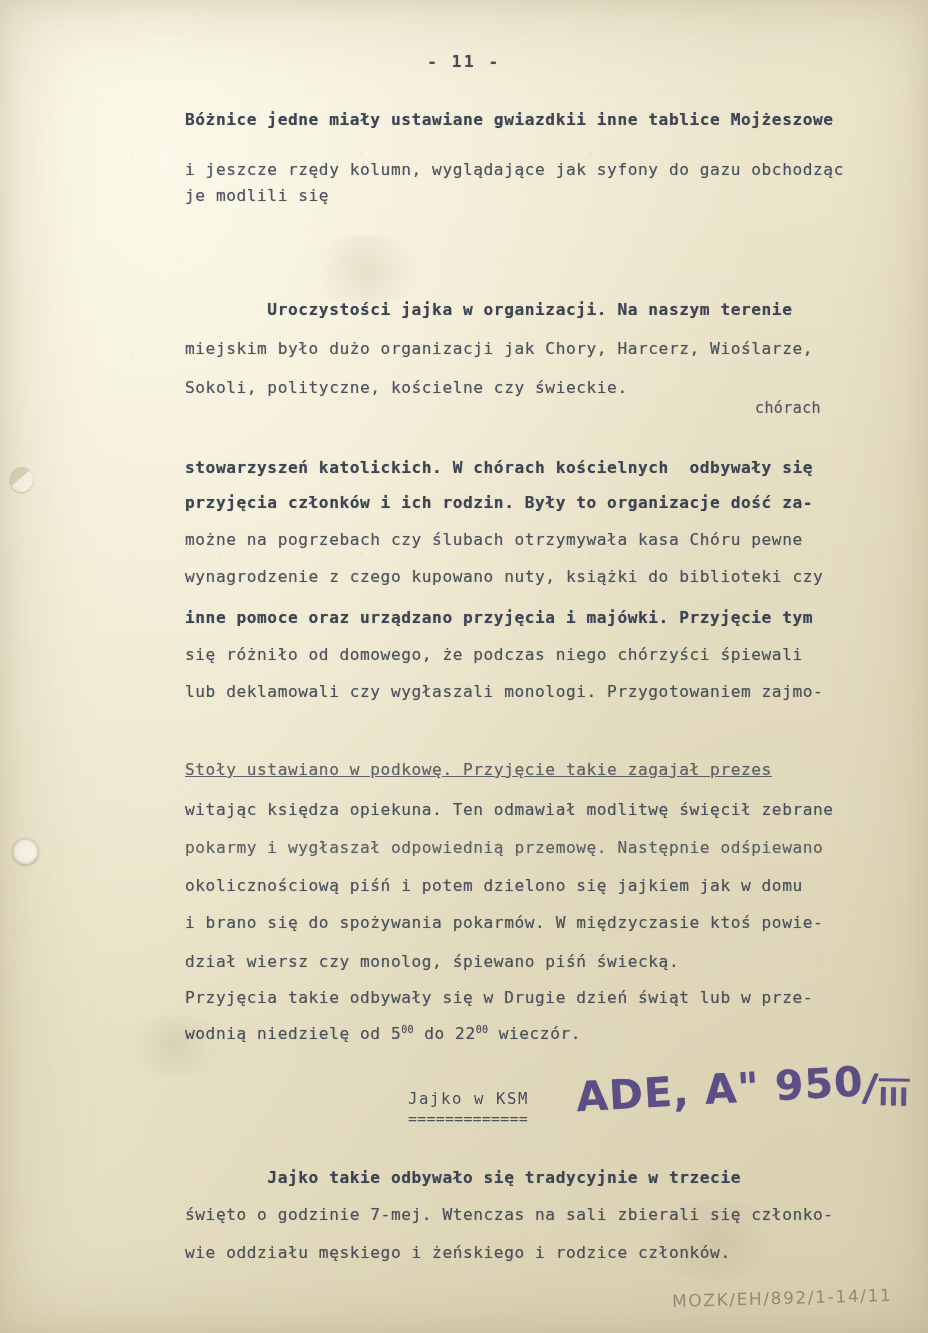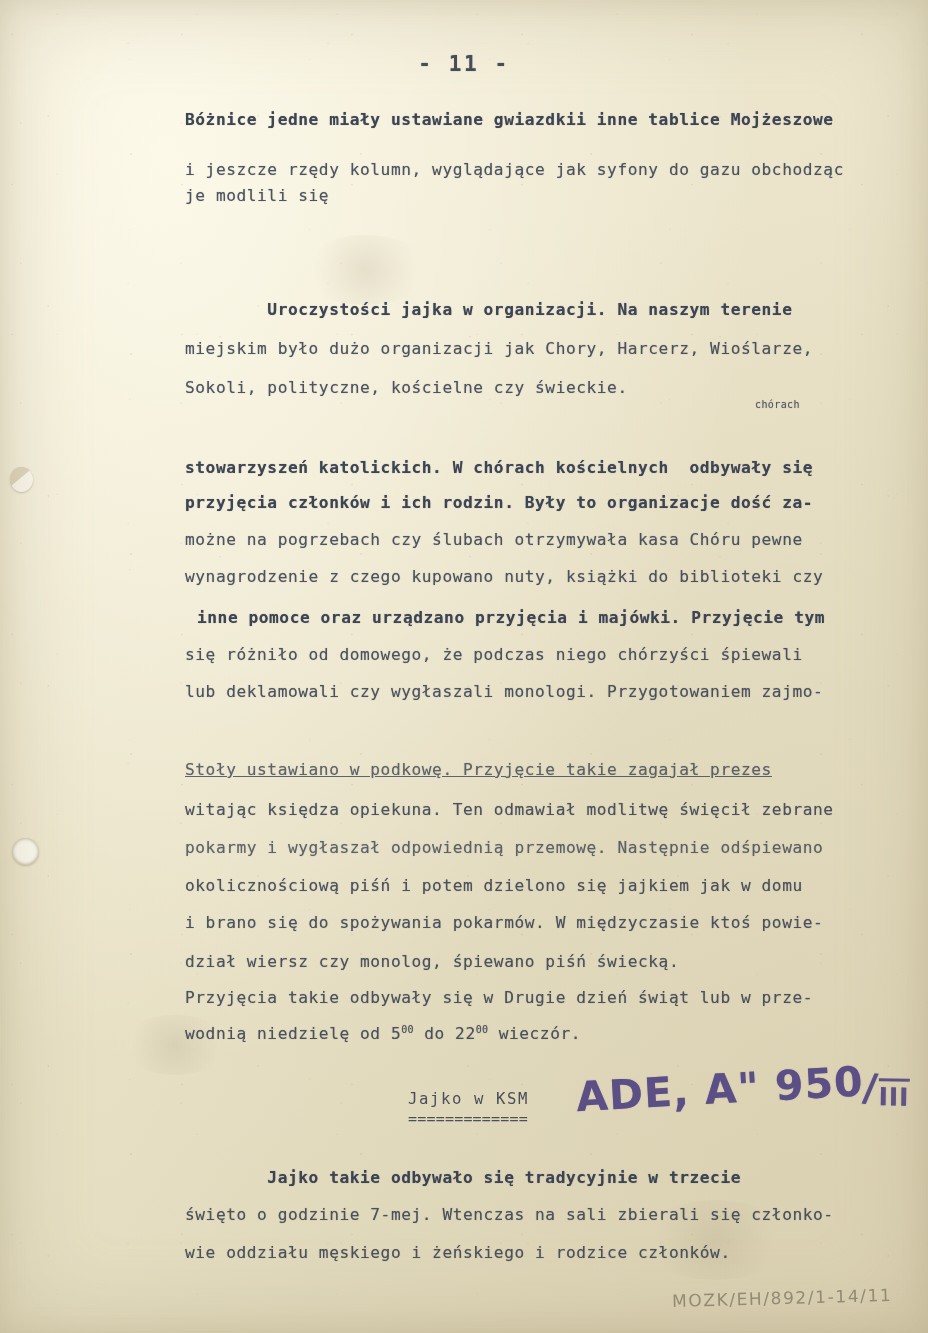--- a/index.html
+++ b/index.html
@@ -56,35 +56,35 @@
     font-size: 16.2px;
     letter-spacing: 0.55px;
     white-space: pre;
     text-shadow: 0 0 1.1px rgba(59,67,82,0.5);
     opacity: 0.93;
   }
   .folio {
     left: 0; right: 0;
     top: 52px;
     text-align: center;
-    font-size: 21px;
+    font-size: 16px;
     letter-spacing: 2.6px;
     font-weight: bold;
     color: #39414f;
   }
   .line { left: 185px; }
 
   
   .ink-l  { opacity: 0.80; }
   .ink-m  { opacity: 0.90; }
   .ink-h  { opacity: 0.99; font-weight: 600; }
 
   .interlinear {
     position: absolute;
-    font-size: 10px;
+    font-size: 15px;
     letter-spacing: 0.4px;
     color: #424a58;
     opacity: 0.9;
   }
   sup.time {
     font-size: 0.62em;
     vertical-align: super;
     letter-spacing: 0.3px;
   }
 
@@ -197,21 +197,21 @@
   <div class="typed line ink-h" style="top:300px;">        Uroczystości jajka w organizacji. Na naszym terenie</div>
   <div class="typed line ink-m" style="top:339px;">miejskim było dużo organizacji jak Chory, Harcerz, Wioślarze,</div>
   <div class="typed line ink-m" style="top:378px;text-align:center;">Sokoli, polityczne, kościelne czy świeckie.</div>
 
   <div class="typed interlinear" style="left:755px; top:399px;">chórach</div>
 
   <div class="typed line ink-h" style="top:458px;">stowarzyszeń katolickich. W chórach kościelnych  odbywały się</div>
   <div class="typed line ink-h" style="top:493px;">przyjęcia członków i ich rodzin. Były to organizacje dość za-</div>
   <div class="typed line ink-m" style="top:530px;">możne na pogrzebach czy ślubach otrzymywała kasa Chóru pewne</div>
   <div class="typed line ink-m" style="top:567px;">wynagrodzenie z czego kupowano nuty, książki do biblioteki czy</div>
-  <div class="typed line ink-h" style="top:608px;margin-left:12px;">inne pomoce oraz urządzano przyjęcia i majówki. Przyjęcie tym</div>
+  <div class="typed line ink-h" style="top:608px;">inne pomoce oraz urządzano przyjęcia i majówki. Przyjęcie tym</div>
   <div class="typed line ink-m" style="top:645px;">się różniło od domowego, że podczas niego chórzyści śpiewali</div>
   <div class="typed line ink-m" style="top:682px;">lub deklamowali czy wygłaszali monologi. Przygotowaniem zajmo-</div>
   <div class="typed line ink-l" style="top:760px;text-decoration:underline;">Stoły ustawiano w podkowę. Przyjęcie takie zagajał prezes</div>
   <div class="typed line ink-m" style="top:800px;">witając księdza opiekuna. Ten odmawiał modlitwę święcił zebrane</div>
   <div class="typed line ink-l" style="top:838px;">pokarmy i wygłaszał odpowiednią przemowę. Następnie odśpiewano</div>
   <div class="typed line ink-m" style="top:876px;">okolicznościową piśń i potem dzielono się jajkiem jak w domu</div>
   <div class="typed line ink-m" style="top:913px;">i brano się do spożywania pokarmów. W międzyczasie ktoś powie-</div>
   <div class="typed line ink-m" style="top:952px;">dział wiersz czy monolog, śpiewano piśń świecką.</div>
   <div class="typed line ink-m" style="top:988px;">Przyjęcia takie odbywały się w Drugie dzień świąt lub w prze-</div>
 

